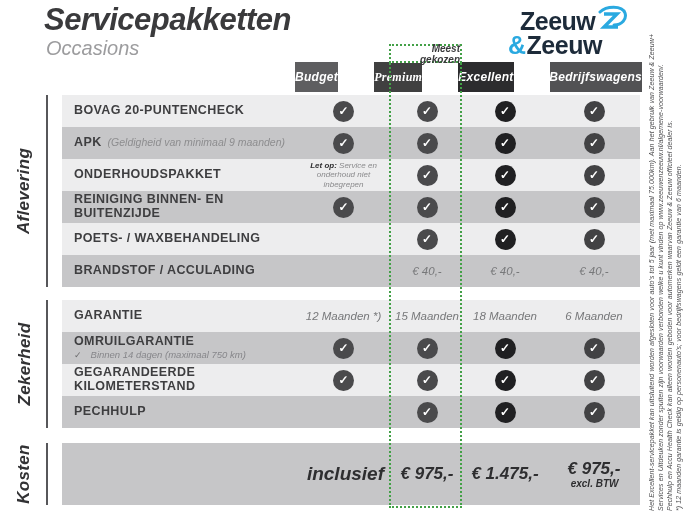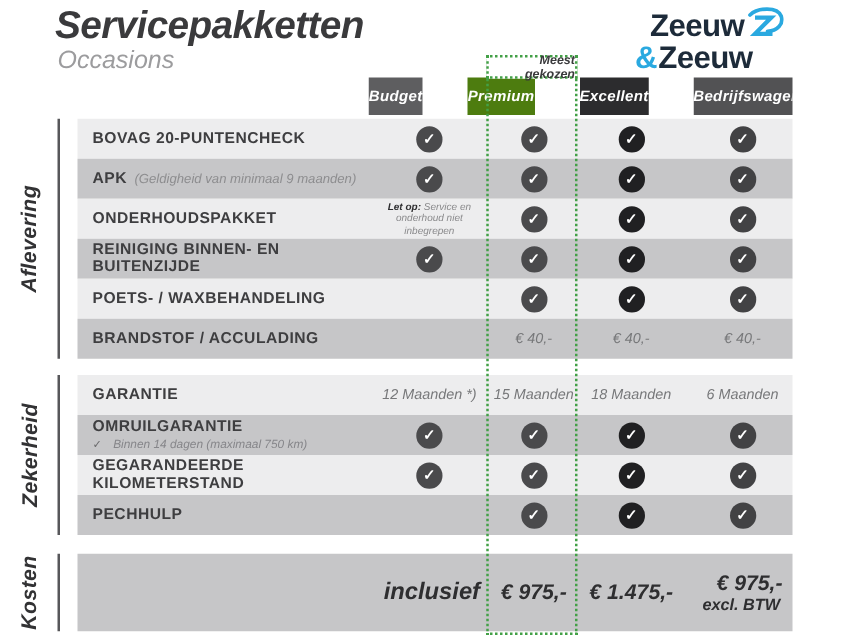--- a/index.html
+++ b/index.html
@@ -1,16 +1,16 @@
 <!DOCTYPE html>
 <html><head>
 <meta charset="utf-8">
 <style>
   html,body{margin:0;padding:0;background:#fff;}
-  .canvas{position:relative;width:634px;height:514px;background:#ffffff;overflow:hidden;
+  .canvas{position:relative;width:685px;height:514px;background:#ffffff;overflow:hidden;
           font-family:"Liberation Sans",sans-serif;}
 
   
   .page-title{position:absolute;left:44px;top:2px;font-size:31px;font-weight:bold;
               font-style:italic;color:#3a3a3c;letter-spacing:-0.5px;}
   .page-subtitle{position:absolute;left:46px;top:37px;font-size:20px;font-style:italic;
                  color:#9c9c9e;}
 
   
   .logo{position:absolute;left:508px;top:7px;color:#1d2b3a;font-weight:bold;
@@ -18,21 +18,21 @@
   .logo-line1{display:flex;align-items:center;padding-left:12px;}
   .logo-line2{display:flex;align-items:center;}
   .amp{color:#2aa9e0;margin-right:1px;}
   .zicon{margin-left:2px;margin-top:-2px;}
 
   
   .colheads{position:absolute;left:295px;top:62px;width:345px;height:30px;display:flex;gap:36px;}
   .colhead{display:flex;align-items:center;justify-content:center;color:#fff;
            font-size:12px;font-weight:bold;font-style:italic;letter-spacing:0.3px;}
   .h-budget{width:97px;background:#5e5e60;}
-  .h-premium{width:70px;background:#4d7c0f;}
+  .h-premium{width:70px;background:#404040;font-family:Liberation Serif, serif;}
   .h-excellent{width:86px;background:#2c2c2e;}
   .h-bedrijfswagens{width:92px;background:#525254;}
 
   
   .row{position:absolute;left:62px;width:578px;height:32px;display:flex;align-items:center;}
   .light{background:#ededee;}
   .dark{background:#c6c6c8;}
   .rlabel{width:233px;box-sizing:border-box;padding-left:12px;color:#3e3e40;
           font-size:12.5px;font-weight:600;letter-spacing:0.4px;line-height:1.1;}
   .rl-note{font-size:10.5px;font-style:italic;color:#8d8d8f;font-weight:normal;
@@ -56,21 +56,21 @@
   .letop i{color:#8a8a8c;}
 
   
   .kosten{position:absolute;left:62px;top:443px;width:578px;height:62px;background:#c6c6c8;
           display:flex;align-items:center;}
   .k-label-spacer{width:233px;}
   .k-incl{justify-content:flex-end;padding-right:8px;font-size:19px;font-weight:bold;
           font-style:italic;color:#2e2e30;}
   .kprice{font-size:17px;font-weight:bold;font-style:italic;color:#2e2e30;white-space:nowrap;}
   .kstack{display:flex;flex-direction:column;align-items:flex-end;}
-  .btw{font-size:13px;font-weight:bold;font-style:italic;color:#2e2e30;margin-top:-1px;padding-right:2px;}
+  .btw{font-size:10px;font-weight:bold;font-style:italic;color:#2e2e30;margin-top:-1px;padding-right:2px;}
 
   
   .premium-box{position:absolute;left:389px;top:44px;width:73px;height:464px;
                border:2px dotted #43a047;box-sizing:border-box;pointer-events:none;}
   .badge{position:absolute;left:-2px;top:-2px;width:73px;height:19px;box-sizing:border-box;
          border:2px dotted #43a047;background:#ffffff;display:flex;align-items:center;
          justify-content:center;font-size:10px;font-weight:bold;font-style:italic;color:#3a3a3c;text-align:right;}
 
   
   .section{position:absolute;left:8px;width:40px;}

